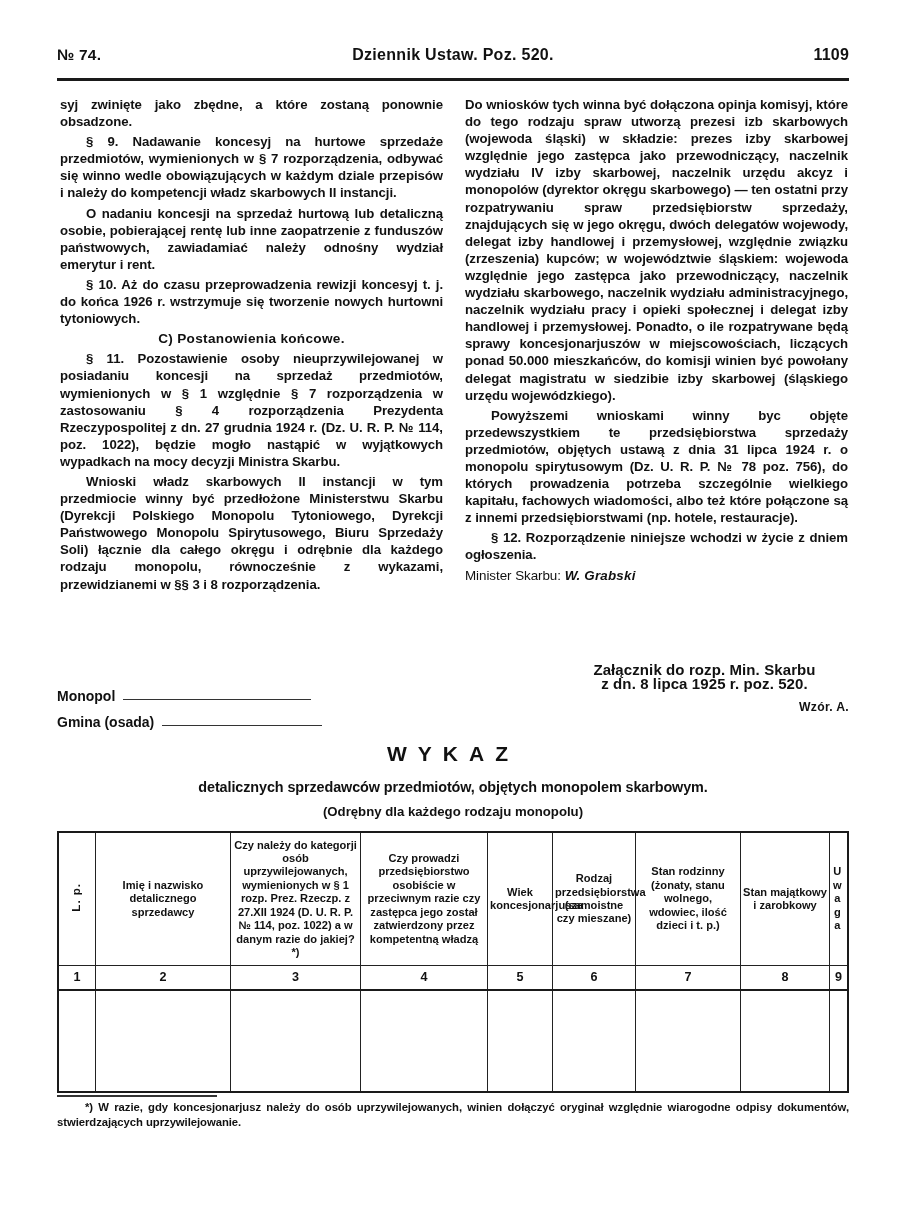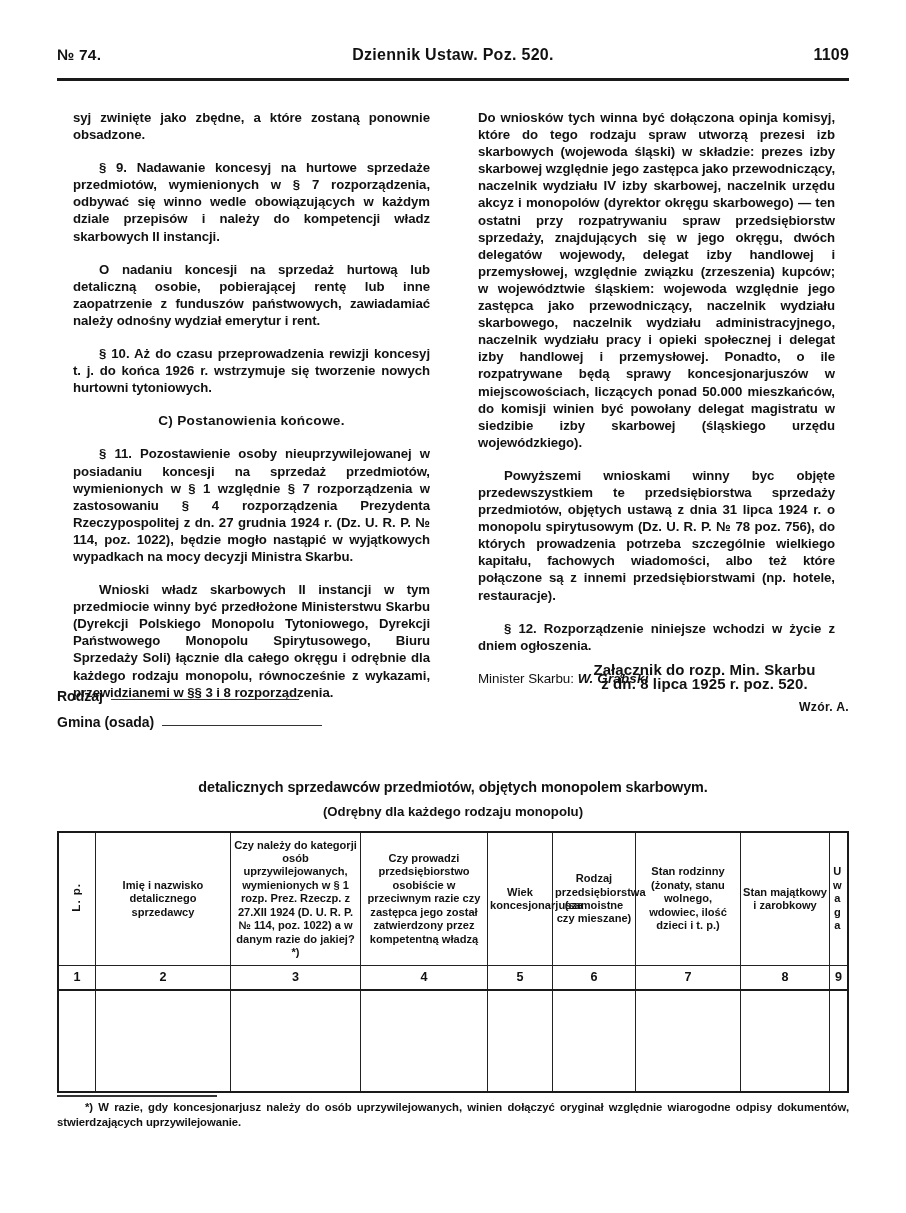--- a/index.html
+++ b/index.html
@@ -34,21 +34,21 @@
   
   .col{
     position:absolute;top:93px;width:389px;
     font-size:13.2px;line-height:17.1px;
     text-align:justify;
     letter-spacing:-0.05px;
     font-weight:600;
   }
   .col-left{left:57px;}
   .col-right{left:462px;}
-  .col p{margin:16px;}
+  .col p{margin:3px;}
   .ind{text-indent:26px;}
   .heading-c{
     text-align:center;font-weight:700;font-size:13.6px;
     margin-top:13px;margin-bottom:11px;letter-spacing:.3px;
   }
   .sig{margin-top:14px;font-size:13.4px;font-weight:500;}
   .sig i{font-style:italic;font-weight:600;letter-spacing:.2px;}
 
   
   .annex-note{
@@ -174,29 +174,30 @@
   </div>
 
   <div class="annex-note">
     <div>Załącznik do rozp. Min. Skarbu</div>
     <div>z dn. 8 lipca 1925 r. poz. 520.</div>
   </div>
   <div class="annex-wzor">Wzór. A.</div>
 
   <div class="fillins">
     <div class="fill-row r1">
-      <span class="lbl">Rodzaj</span>
+      <span class="lbl">Monopol</span>
       <span class="dash"></span>
     </div>
     <div class="fill-row r2">
       <span class="lbl">Gmina (osada)</span>
       <span class="dash"></span>
     </div>
   </div>
 
+  <div class="wykaz">WYKAZ</div>
   <div class="wykaz-sub">detalicznych sprzedawców przedmiotów, objętych monopolem skarbowym.</div>
   <div class="wykaz-sub2">(Odrębny dla każdego rodzaju monopolu)</div>
 
   <div class="tbl-wrap">
     <table class="wykaz-table">
       <tbody>
           <tr class="head">
         <td class="c1"><span class="vert">L. p.</span></td>
         <td class="c2">Imię i nazwisko detalicznego sprzedawcy</td>
         <td class="c3">Czy należy do kategorji osób uprzywilejowanych, wymienionych w § 1 rozp. Prez. Rzeczp. z 27.XII 1924 (D. U. R. P. № 114, poz. 1022) a w danym razie do jakiej? *)</td>

